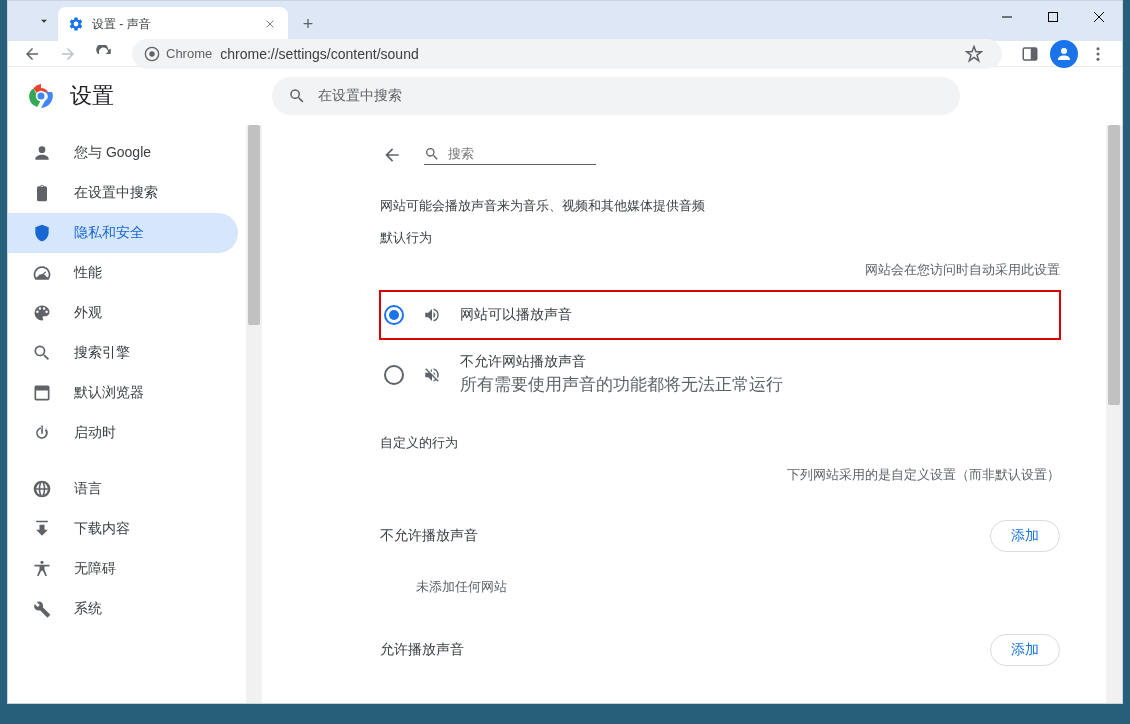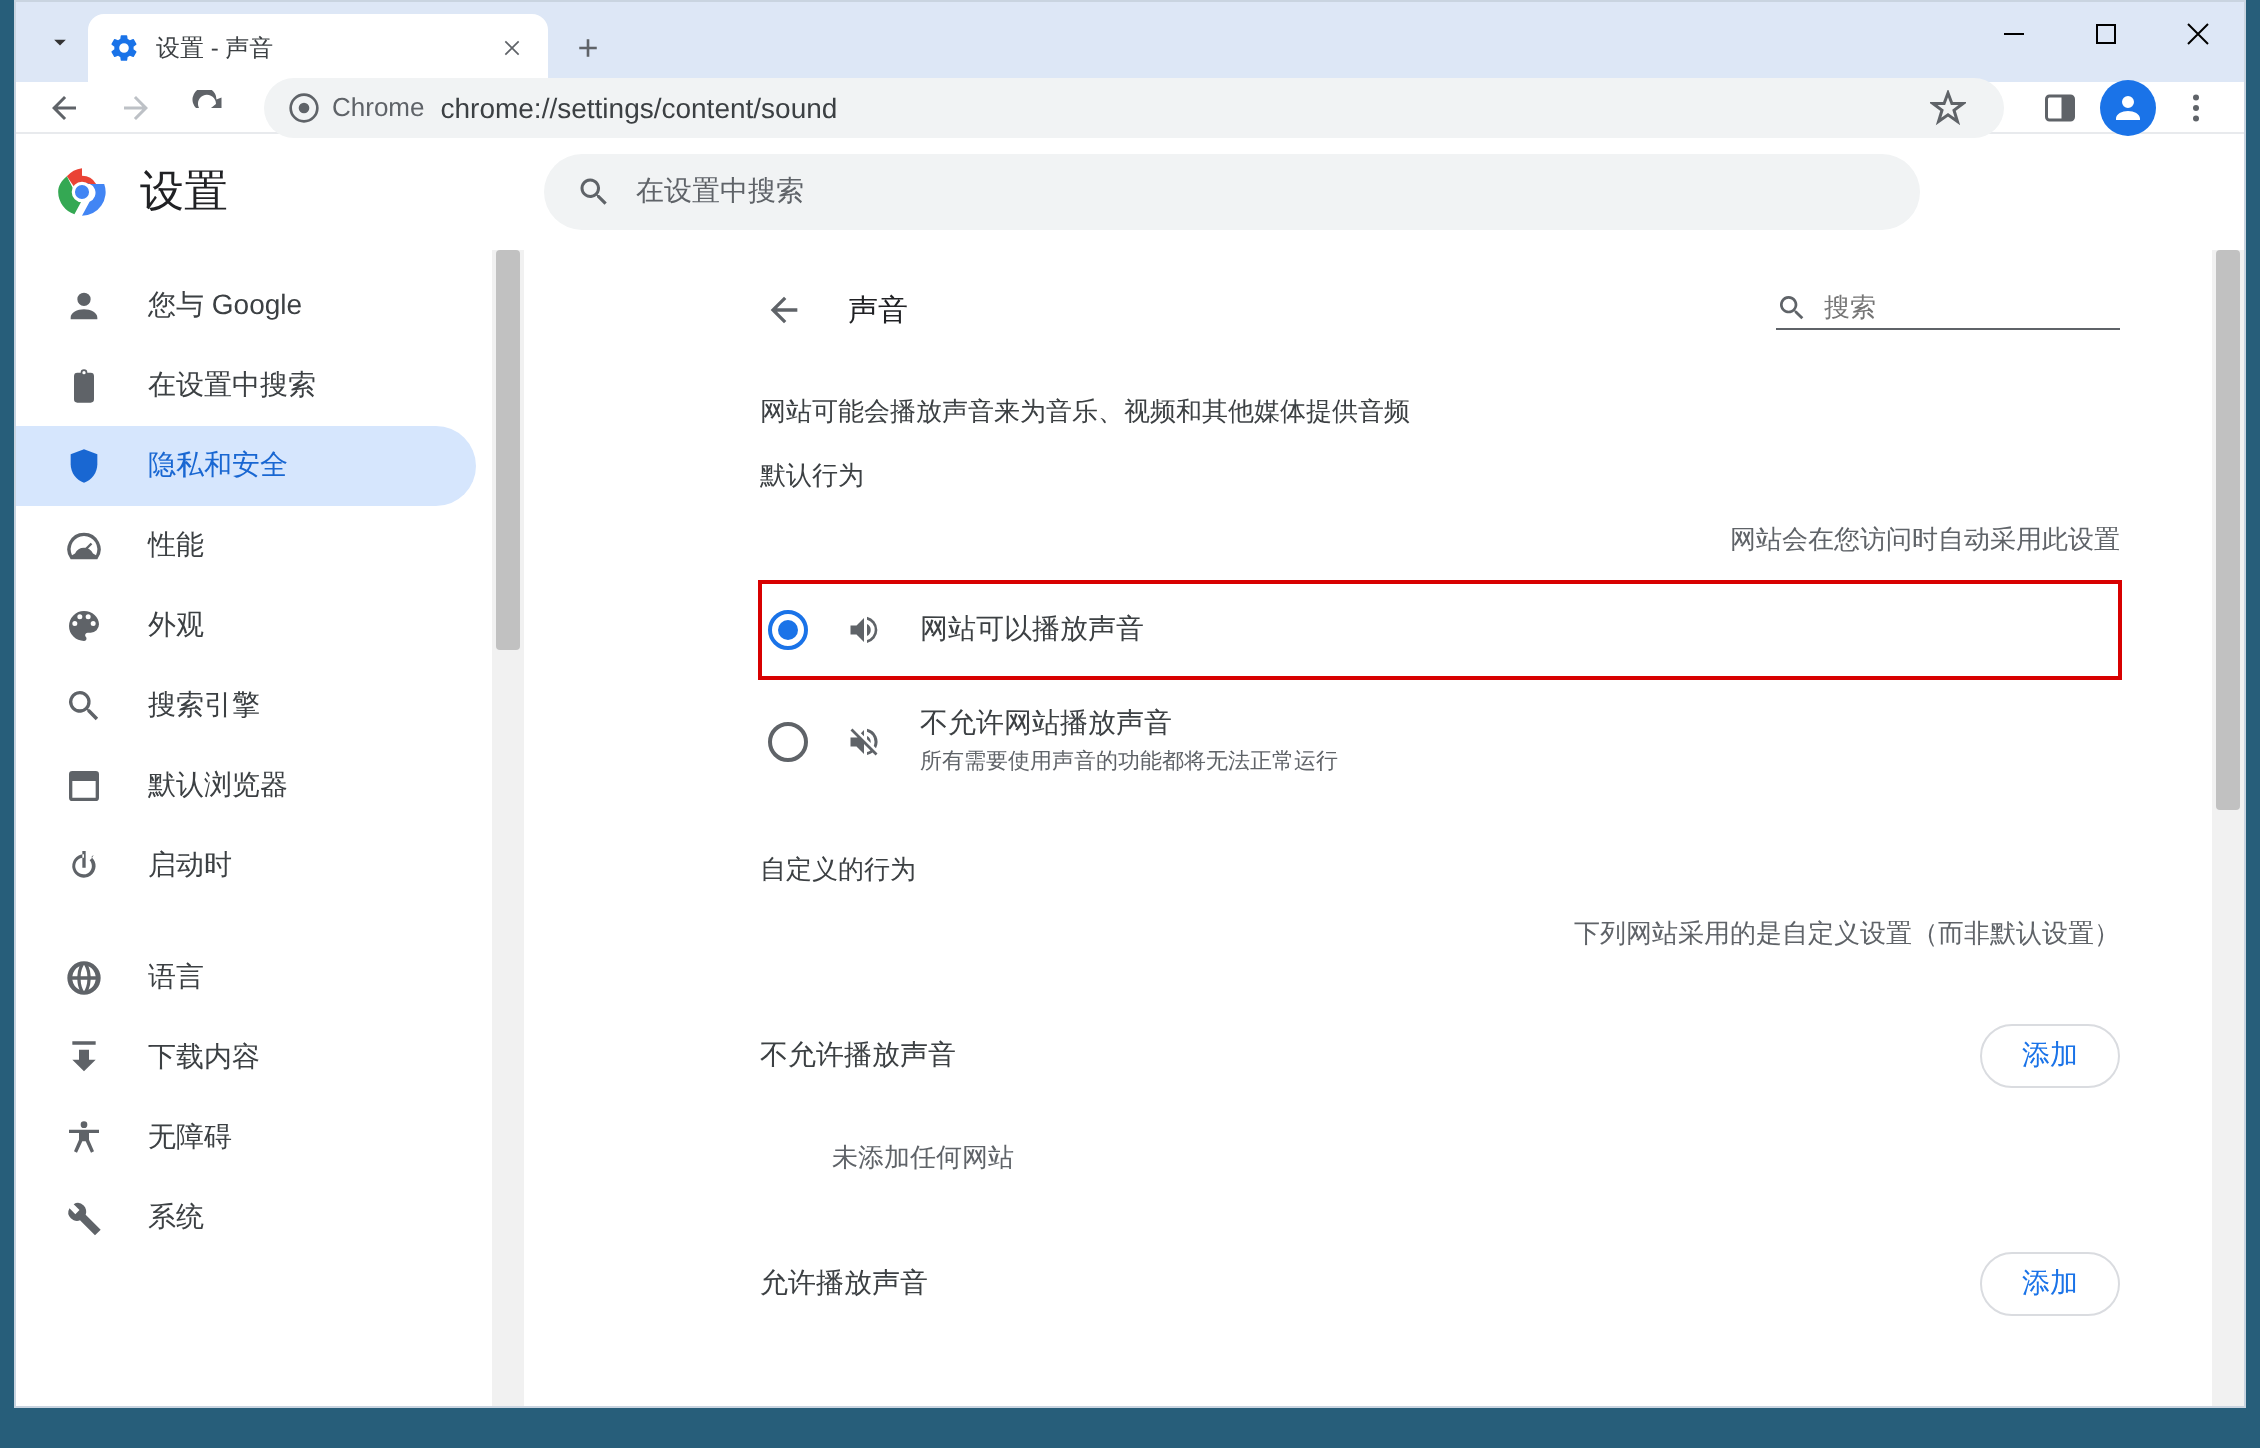--- a/index.html
+++ b/index.html
@@ -1,21 +1,21 @@
 <!DOCTYPE html>
 <html><head>
 <meta charset="utf-8">
 <style>
 * { margin: 0; padding: 0; box-sizing: border-box; font-family: "Segoe UI", "Microsoft YaHei", Arial, sans-serif; }
 body { width: 1130px; height: 724px; background: #275e7a; overflow: hidden; position: relative; }
 
 .browser-window { position: absolute; left: 7px; top: 0; width: 1116px; height: 704px; background: #fff; display: flex; flex-direction: column; border: 1px solid #c9d4e0; }
 
 
-.title-bar { height: 40px; background: #dde7f6; display: flex; align-items: flex-end; padding-left: 8px; }
+.title-bar { height: 40px; background: #dde7f6; display: flex; align-items: flex-end; padding-left: 22px; }
 .tab-dropdown { width: 28px; height: 28px; display: flex; align-items: center; justify-content: center; margin-bottom: 6px; cursor: pointer; color: #333; }
 .tab { background: #fff; border-radius: 8px 8px 0 0; height: 34px; min-width: 230px; display: flex; align-items: center; padding: 0 10px; gap: 8px; font-size: 12px; color: #3c4043; }
 .tab .favicon { width: 16px; height: 16px; color: #1a73e8; }
 .tab .tab-title { flex: 1; }
 .tab .close { width: 16px; height: 16px; display: flex; align-items: center; justify-content: center; cursor: pointer; color: #5f6368; font-size: 14px; }
 .new-tab { width: 28px; height: 28px; margin-bottom: 3px; margin-left: 6px; display: flex; align-items: center; justify-content: center; cursor: pointer; color: #5f6368; font-size: 18px; }
 .title-spacer { flex: 1; }
 .window-controls { display: flex; height: 32px; align-self: flex-start; }
 .win-btn { width: 46px; height: 32px; display: flex; align-items: center; justify-content: center; cursor: pointer; color: #000; }
 .win-btn svg { width: 12px; height: 12px; }
@@ -65,21 +65,21 @@
 .section-label { font-size: 13px; color: #3c4043; margin-bottom: 14px; }
 .section-sub { font-size: 13px; color: #5f6368; margin-bottom: 12px; text-align: right; }
 
 .radio-row { display: flex; align-items: center; padding: 14px 10px 14px 4px; gap: 18px; }
 .radio-row.highlighted { outline: 2px solid #d80000; outline-offset: -1px; }
 .radio { width: 20px; height: 20px; border: 2px solid #5f6368; border-radius: 50%; display: flex; align-items: center; justify-content: center; flex-shrink: 0; cursor: pointer; }
 .radio.checked { border-color: #1a73e8; }
 .radio.checked::after { content: ''; width: 10px; height: 10px; background: #1a73e8; border-radius: 50%; }
 .radio-icon { width: 20px; color: #5f6368; display: flex; align-items: center; justify-content: center; flex-shrink: 0; }
 .radio-text { font-size: 14px; color: #3c4043; }
-.radio-sub { font-size: 11px; color: #5f6368; margin-top: 2px; text-align: center; }
+.radio-sub { font-size: 17px; color: #5f6368; margin-top: 2px; text-align: center; }
 
 .behavior-row { display: flex; align-items: center; justify-content: space-between; padding: 12px 0; }
 .add-btn { border: 1px solid #dadce0; background: #fff; color: #1a73e8; border-radius: 16px; padding: 6px 20px; font-size: 14px; cursor: pointer; }
 .empty-text { font-size: 13px; color: #5f6368; padding: 14px 0 14px 36px; }
 
 svg { display: block; }
 </style>
 </head>
 <body>
 
@@ -303,21 +303,20 @@
         </div>
 
       <div class="main">
         <div class="main-inner">
           <div class="page-header">
             <div class="back-btn">
                 <svg width="20" height="20" viewBox="0 0 24 24">
                   <path fill="currentColor" d="M20 11H7.83l5.59-5.59L12 4l-8 8 8 8 1.41-1.41L7.83 13H20z"></path>
                 </svg>
               </div>
-            <span class="page-title">声音</span>
             <div class="page-search">
               <svg width="16" height="16" viewBox="0 0 24 24">
                   <path fill="#5f6368" d="M15.5 14h-.79l-.28-.27a6.5 6.5 0 10-.7.7l.27.28v.79l5 5 1.5-1.5-5-5zm-6 0a4.5 4.5 0 110-9 4.5 4.5 0 010 9z"></path>
                 </svg>
               <input type="text" placeholder="搜索" style="">
             </div>
           </div>
 
           <div class="desc-text">网站可能会播放声音来为音乐、视频和其他媒体提供音频</div>
 

